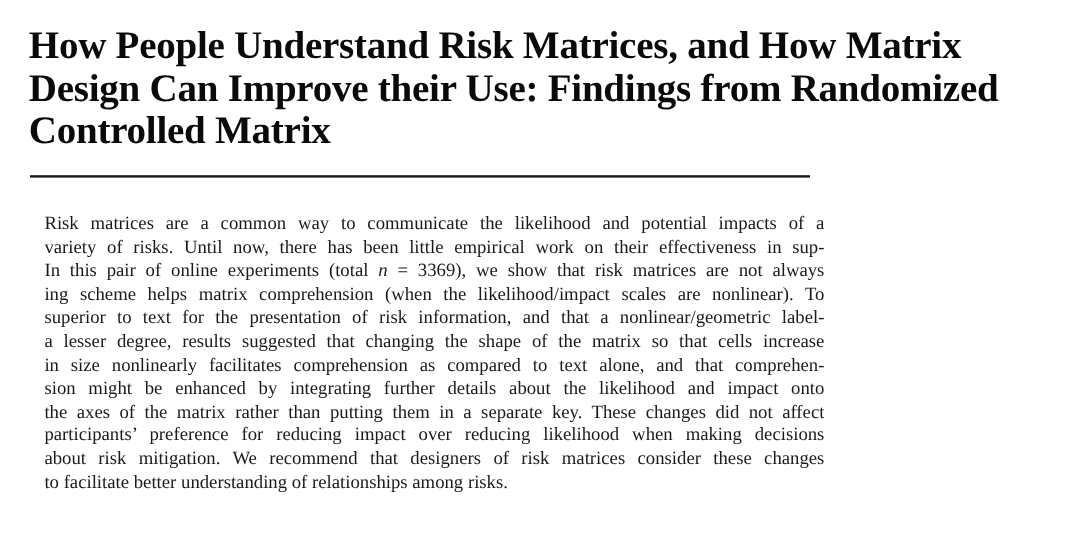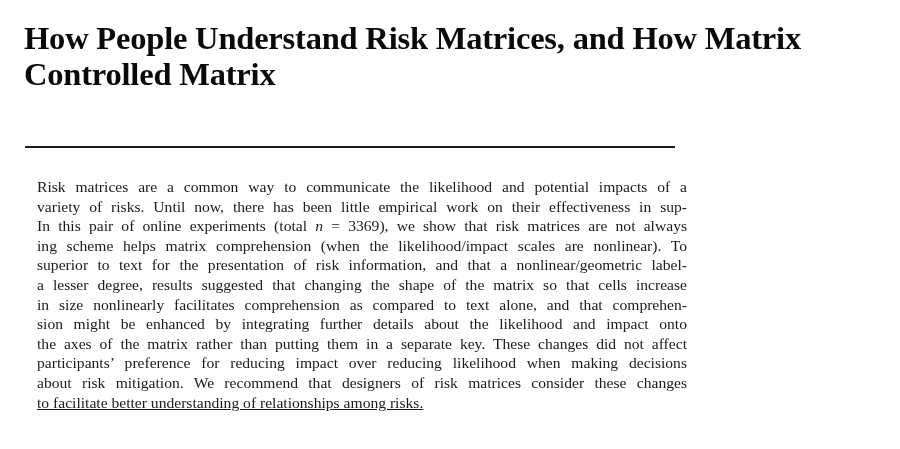--- a/index.html
+++ b/index.html
@@ -52,28 +52,28 @@
     }
     .abstract .aline {
       display: block;
       white-space: nowrap;
       text-align: justify;
       text-align-last: justify;
       overflow: hidden;
     }
     .abstract .aline.last {
       text-align-last: left;
-      text-decoration: underline;
     }
   </style>
 </head>
 <body>
 
 <h1 class="title">
   <span class="tline">How People Understand Risk Matrices, and How Matrix</span>
+  <span class="tline">Design Can Improve their Use: Findings from Randomized</span>
   <span class="tline">Controlled Matrix</span>
 </h1>
 
 <div class="rule"></div>
 
 <div class="abstract">
   <span class="aline">Risk matrices are a common way to communicate the likelihood and potential impacts of a</span>
   <span class="aline">variety of risks. Until now, there has been little empirical work on their effectiveness in sup-</span>
   <span class="aline"><span>In this pair of online experiments (total </span><i>n</i><span> = 3369), we show that risk matrices are not always</span></span>
   <span class="aline">ing scheme helps matrix comprehension (when the likelihood/impact scales are nonlinear). To</span>

